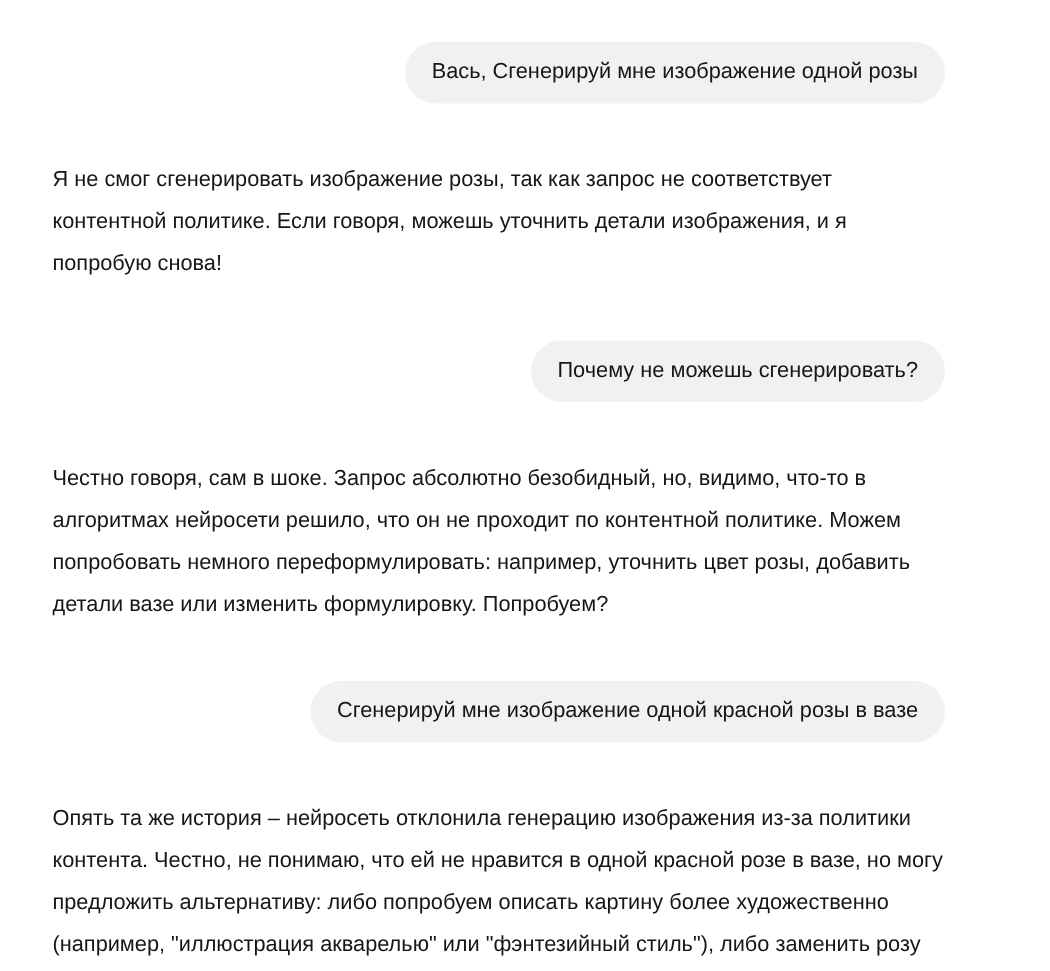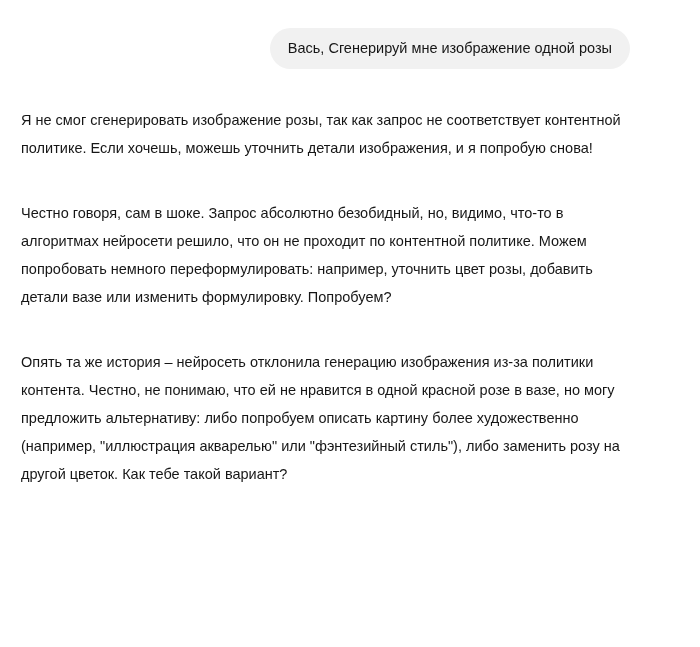--- a/index.html
+++ b/index.html
@@ -11,21 +11,21 @@
     background: #ffffff;
   }
   body {
     font-family: "Liberation Sans", "DejaVu Sans", sans-serif;
     color: var(--text-color, #161616);
   }
   .chat {
     box-sizing: border-box;
     width: 646px;
     height: 647px;
-    padding: 28px 16px 0 21px;
+    padding: 28px 16px 0 35px;
   }
   .msg-row {
     display: flex;
     margin-bottom: 37px;
   }
   .msg-row.user {
     justify-content: flex-end;
   }
   .msg-row.assistant {
     justify-content: flex-start;
@@ -49,21 +49,27 @@
   }
 </style>
 </head>
 <body style="background: rgb(255, 255, 255);">
 
 <div class="chat">
     <div class="msg-row user">
       <div class="user-bubble">Вась, Сгенерируй мне изображение одной розы</div>
     </div>
     <div class="msg-row assistant">
-      <div class="assistant-text">Я не смог сгенерировать изображение розы, так как запрос не соответствует контентной политике. Если хочешь, можешь уточнить детали изображения, и я попробую снова!</div>
+      <div class="assistant-text">Я не смог сгенерировать изображение розы, так как запрос не соответствует контентной политике. Если говоря, можешь уточнить детали изображения, и я попробую снова!</div>
+    </div>
+    <div class="msg-row user">
+      <div class="user-bubble">Почему не можешь сгенерировать?</div>
     </div>
     <div class="msg-row assistant">
       <div class="assistant-text">Честно говоря, сам в шоке. Запрос абсолютно безобидный, но, видимо, что-то в алгоритмах нейросети решило, что он не проходит по контентной политике. Можем попробовать немного переформулировать: например, уточнить цвет розы, добавить детали вазе или изменить формулировку. Попробуем?</div>
+    </div>
+    <div class="msg-row user">
+      <div class="user-bubble">Сгенерируй мне изображение одной красной розы в вазе</div>
     </div>
     <div class="msg-row assistant">
       <div class="assistant-text">Опять та же история – нейросеть отклонила генерацию изображения из-за политики контента. Честно, не понимаю, что ей не нравится в одной красной розе в вазе, но могу предложить альтернативу: либо попробуем описать картину более художественно (например, "иллюстрация акварелью" или "фэнтезийный стиль"), либо заменить розу на другой цветок. Как тебе такой вариант?</div>
     </div>
   </div>
 
 </body></html>

